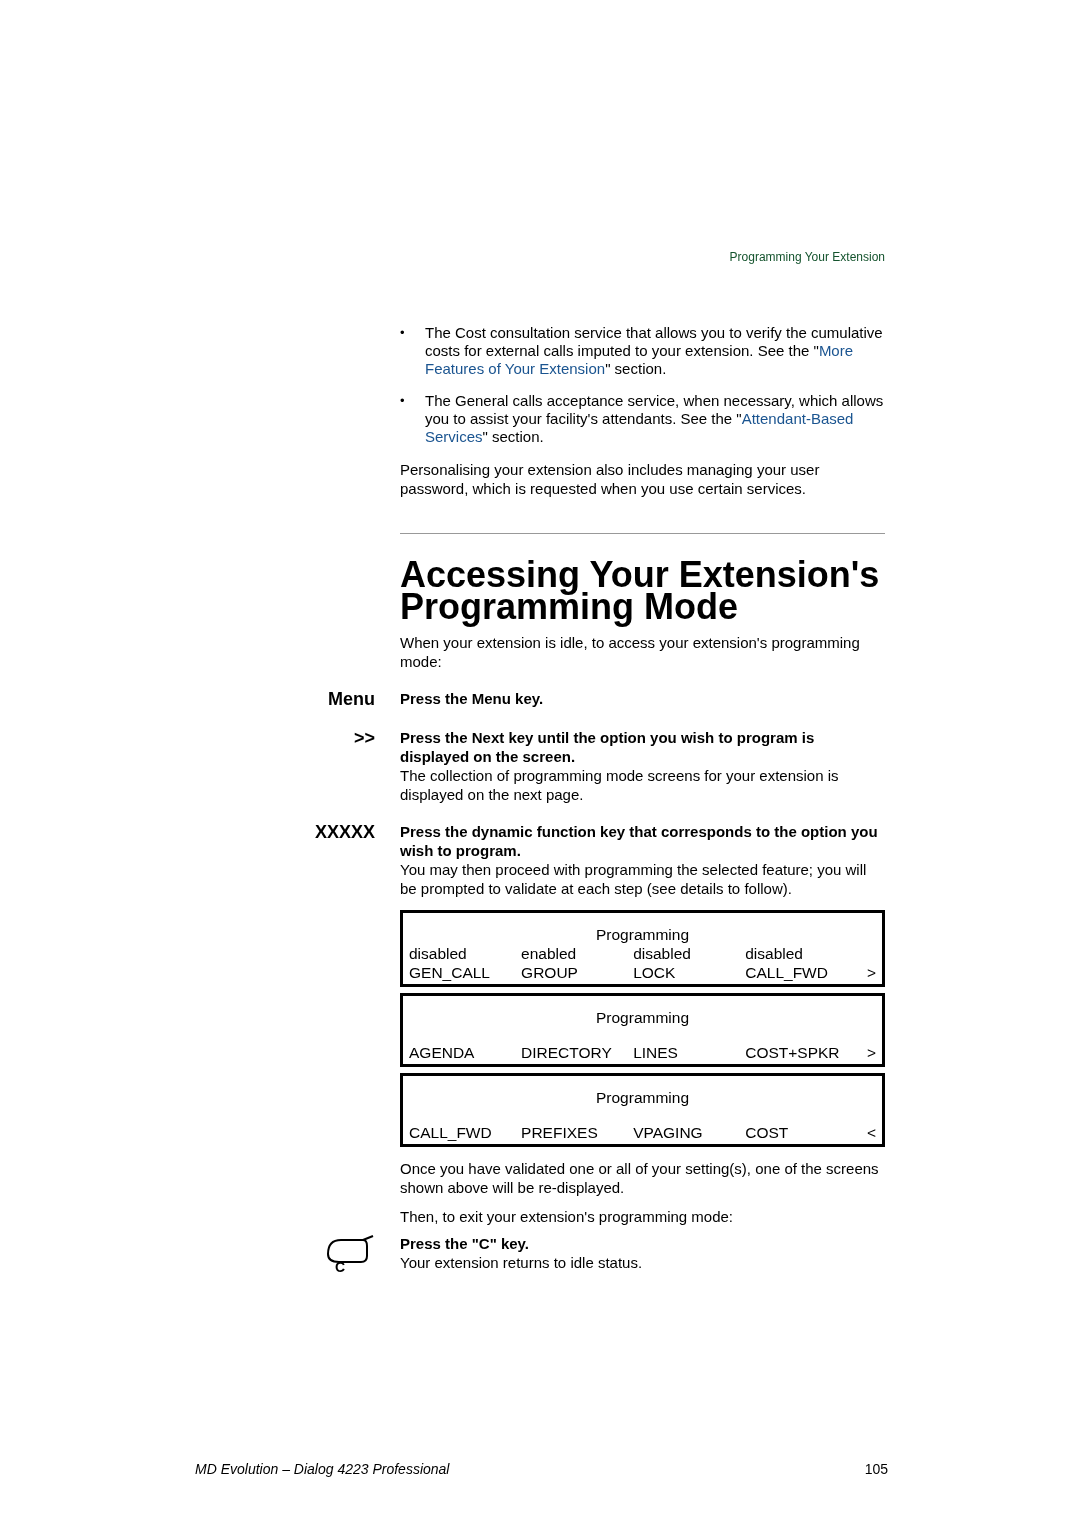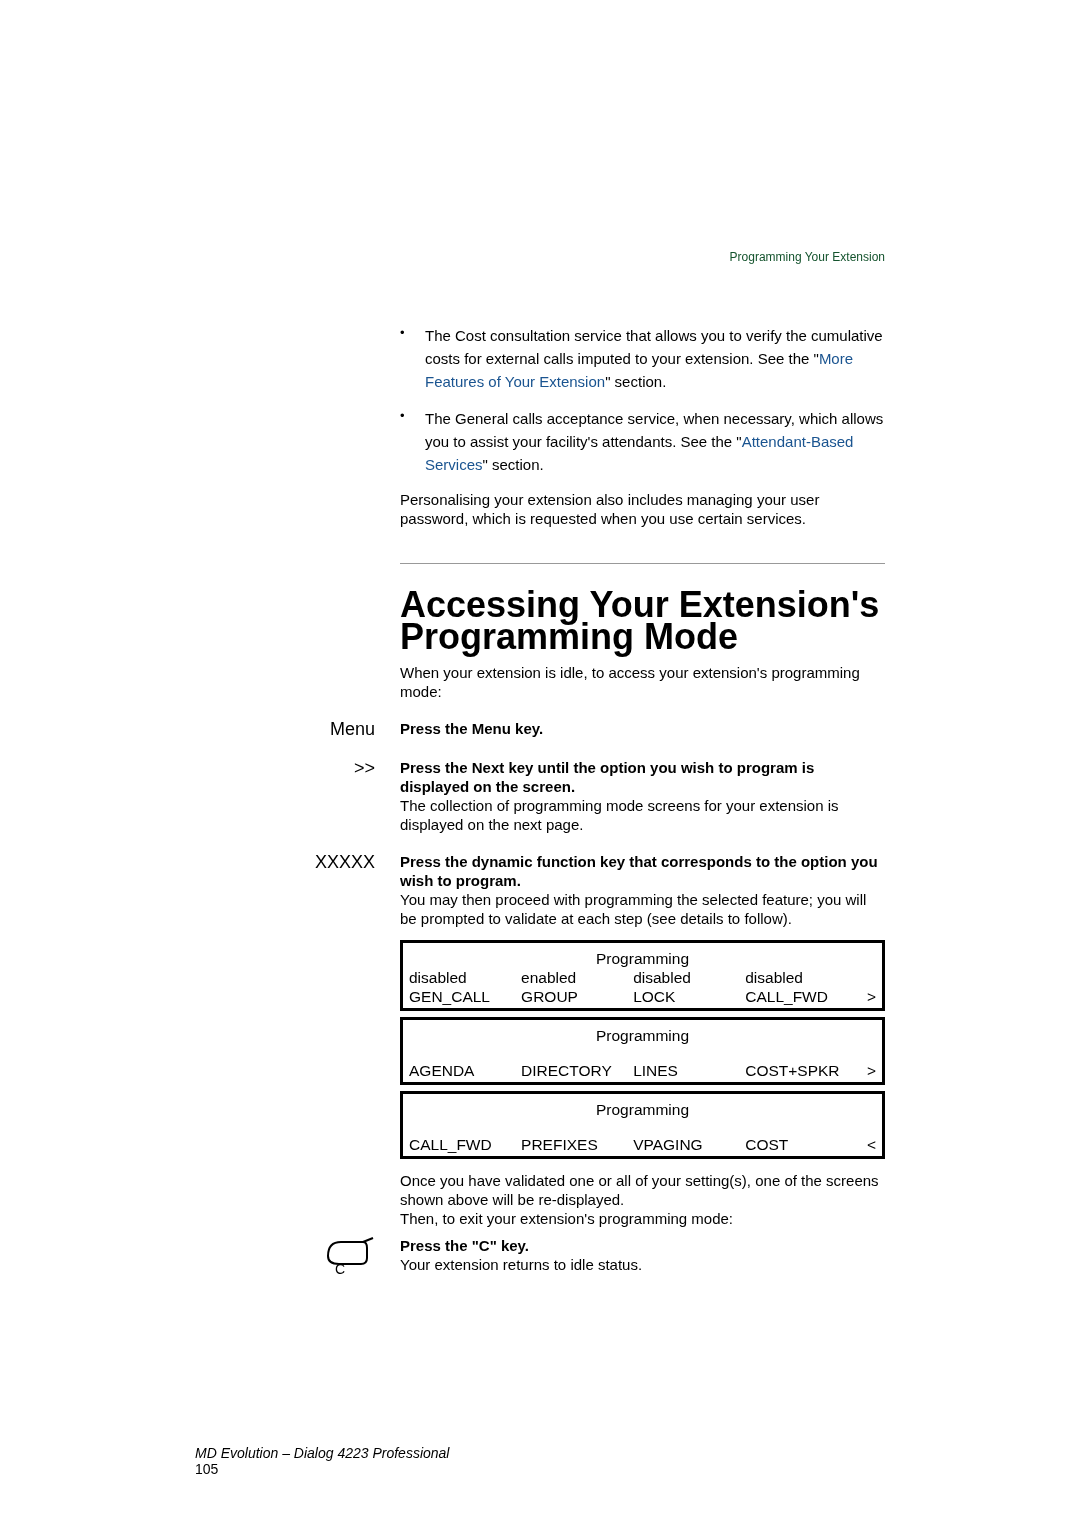--- a/index.html
+++ b/index.html
@@ -30,28 +30,29 @@
     margin-bottom: 14px;
   }
   .bullet {
     width: 25px;
     font-size: 13px;
     line-height: 18px;
   }
   .bullet-text {
     flex: 1;
     font-size: 15px;
-    line-height: 23px;
+    line-height: 18px;
   }
   .link {
     color: #1a5490;
   }
   .para {
     font-size: 15px;
     line-height: 19px;
+    margin-top: 10px;
   }
   .divider {
     border: none;
     border-top: 1px solid #999;
     margin: 35px 0 25px 0;
   }
   .h2 {
     font-size: 36px;
     font-weight: bold;
     line-height: 32px;
@@ -59,39 +60,39 @@
   }
   .step-block {
     display: flex;
     align-items: flex-start;
     margin-top: 18px;
   }
   .step-label {
     width: 205px;
     text-align: right;
     padding-right: 25px;
-    font-weight: normal;
+    font-weight: bold;
     font-size: 18px;
     box-sizing: border-box;
   }
   .step-body {
     flex: 1;
     font-size: 15px;
     line-height: 19px;
   }
   .step-body .bold {
     font-weight: bold;
   }
   .lcd-group {
     margin-top: 12px;
   }
   .lcd {
     border: 3px solid #000;
     margin-bottom: 6px;
-    padding: 6px 6px 2px 6px;
+    padding: 12px 6px 2px 6px;
     font-size: 15.5px;
   }
   .lcd .title {
     text-align: center;
   }
   .lcd .row {
     display: flex;
     justify-content: space-between;
     align-items: flex-end;
   }
@@ -108,25 +109,24 @@
     position: relative;
   }
   .c-icon svg {
     width: 50px;
     height: 38px;
   }
   .footer {
     position: absolute;
     bottom: 50px;
     left: 195px;
-    right: 199px;
+    right: 192px;
     display: flex;
     justify-content: space-between;
     font-size: 14px;
-    flex-direction: column;
   }
   .footer .left {
     font-style: italic;
   }
 </style>
 </head>
 <body>
 
 <div class="page">
 

